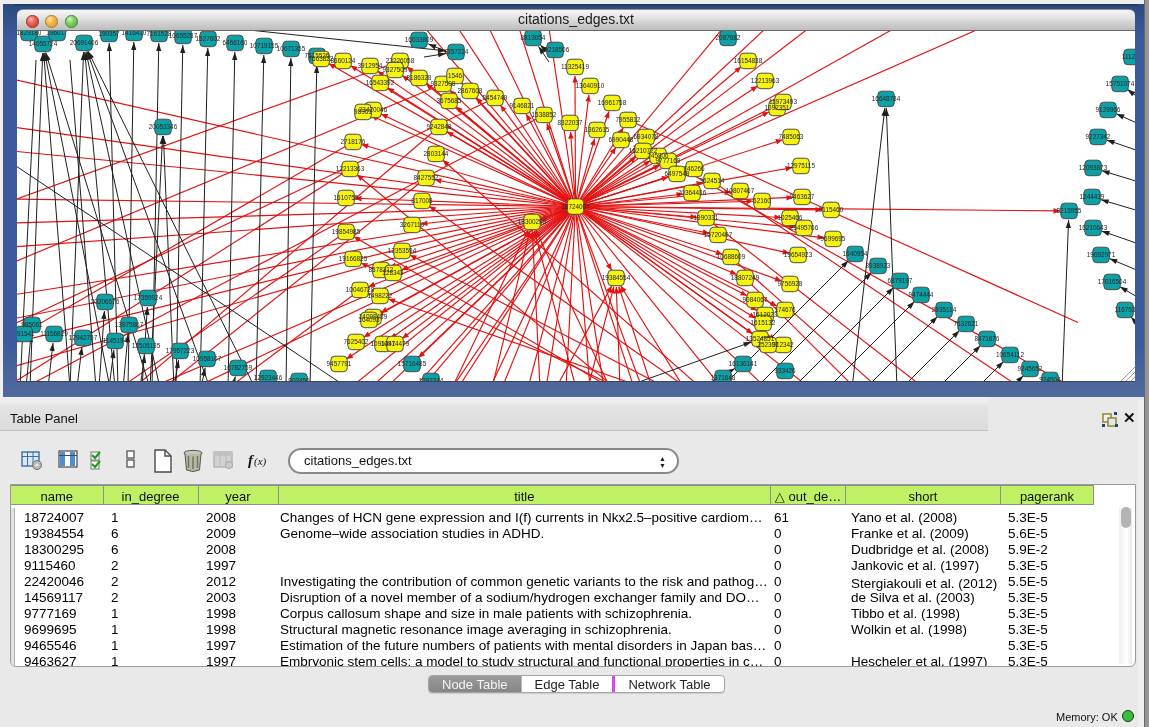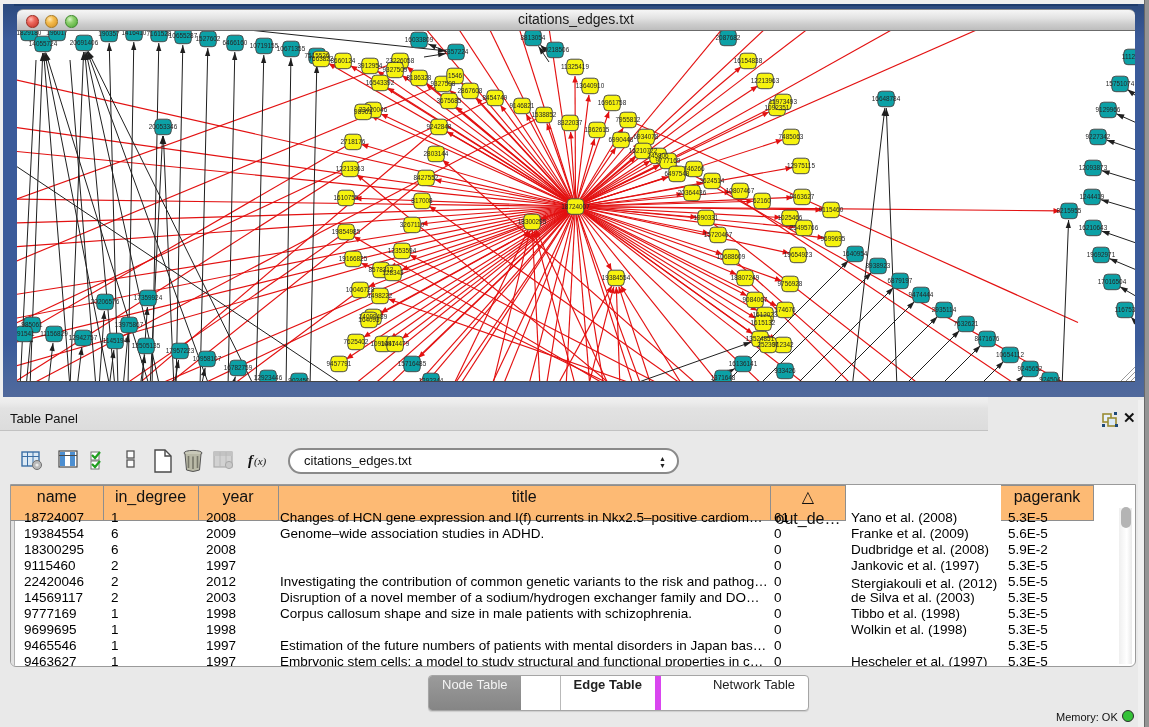--- a/index.html
+++ b/index.html
@@ -42,40 +42,40 @@
   #toolbar { left:0px; top:431px; width:1144px; height:42px; }
   #toolbar svg { position:absolute; left:20px; top:16px; }
   #combo { left:288px; top:448px; width:391px; height:26px; background:#fff;
       border:2px solid #8a8a8a; border-radius:13px; font-size:13px; color:#111;
       line-height:22px; padding-left:14px; }
   #combo .steppers { position:absolute; right:11px; top:5px; font-size:7px; line-height:7px; color:#222; }
 
   
   #tablebox { left:10px; top:484px; width:1126px; height:183px; background:#fff;
       border:1px solid #9a9a9a; border-radius:0 0 6px 6px; overflow:hidden;}
-  .hrow { position:absolute; left:0; top:0; height:36px; background:#fdba74;
+  .hrow { position:absolute; left:0; top:0; height:20px; background:#bef264;
       border-right:1px solid #8e8e8e; border-bottom:1px solid #8e8e8e; border-top:1px solid #8e8e8e;
-      font-size:16px; color:#111; text-align:center; line-height:22px; }
+      font-size:13px; color:#111; text-align:center; line-height:22px; }
   #leftgut { position:absolute; left:0; top:23px; width:4px; height:158px;
       background:#e2e2e2; border-right:1px solid #b0b0b0; }
   .drow { position:absolute; font-size:13.5px; color:#000; white-space:nowrap; }
   .c-name{ left:13px; } .c-deg{ left:100px;} .c-year{ left:195px;} .c-title{ left:269px; width:488px; overflow:hidden; text-overflow:ellipsis;}
   .c-out{ left:763px;} .c-short{ left:840px;} .c-page{ left:997px;}
   #vscroll { left:1119px; top:508px; width:13px; height:156px;
       background:linear-gradient(90deg,#efefef,#ffffff 60%,#e9e9e9); }
   #vthumb { left:1120.5px; top:507px; width:10px; height:21px; border-radius:5px;
       background:#b4b4b4; }
 
   
-  #tabs { left:428px; top:675px; height:36px; display:flex; font-size:13px;
+  #tabs { left:428px; top:675px; height:18px; display:flex; font-size:13px;
       border:1px solid #a5a5a5; border-radius:4px; overflow:hidden;
-      background:#fff; box-shadow:0 1px 1px rgba(0,0,0,0.12);gap:39px;}
+      background:#fff; box-shadow:0 1px 1px rgba(0,0,0,0.12);}
   #tabs div { padding:0 13px; line-height:18px; color:#222; }
   #tabs .sel { background:linear-gradient(180deg,#9b9b9b,#858585); color:#f4f4f4; }
-  #tabs .mid { border-left:1px solid #b9b9b9; border-right:6px solid #d946ef;font-weight:bold; }
+  #tabs .mid { border-left:1px solid #b9b9b9; border-right:3px solid #d946ef; }
 
   #memlbl { left:1056px; top:711px; font-size:11px; color:#111; }
   #memdot { left:1122px; top:710px; width:12px; height:12px; border-radius:50%;
       background:#35c238; border:1.5px solid #2c2c2c; }
 </style>
 </head>
 <body>
 <div class="abs" id="desktop">
   <div class="abs" id="bluebg"></div>
   <div class="abs" id="frametop"></div>
@@ -828,20 +828,21 @@
 </div>
 <div class="abs" id="combo">citations_edges.txt<span class="steppers">▲<br>▼</span></div>
 
 <div class="abs" id="tablebox">
     <div id="leftgut"></div>
     <div class="hrow" style="left:0px; width:92.5px;">name</div>
     <div class="hrow" style="left:92.5px; width:95px;">in_degree</div>
     <div class="hrow" style="left:187.5px; width:80px;">year</div>
     <div class="hrow" style="left:267.5px; width:492.5px;">title</div>
     <div class="hrow" style="left:760px; width:75px;">△ out_de…</div>
+    <div class="hrow" style="left:835px; width:155px;">short</div>
     <div class="hrow" style="left:990px; width:93px;">pagerank</div>
     <div class="drow c-name" style="top:25px;">18724007</div>
     <div class="drow c-deg" style="top:25px;">1</div>
     <div class="drow c-year" style="top:25px;">2008</div>
     <div class="drow c-title" style="top:25px;">Changes of HCN gene expression and I(f) currents in Nkx2.5–positive cardiomyocytes during development</div>
     <div class="drow c-out" style="top:25px;">61</div>
     <div class="drow c-short" style="top:25px;">Yano et al. (2008)</div>
     <div class="drow c-page" style="top:25px;">5.3E-5</div>
     <div class="drow c-name" style="top:41px;">19384554</div>
     <div class="drow c-deg" style="top:41px;">6</div>
@@ -879,20 +880,21 @@
     <div class="drow c-name" style="top:121px;">9777169</div>
     <div class="drow c-deg" style="top:121px;">1</div>
     <div class="drow c-year" style="top:121px;">1998</div>
     <div class="drow c-title" style="top:121px;">Corpus callosum shape and size in male patients with schizophrenia.</div>
     <div class="drow c-out" style="top:121px;">0</div>
     <div class="drow c-short" style="top:121px;">Tibbo et al. (1998)</div>
     <div class="drow c-page" style="top:121px;">5.3E-5</div>
     <div class="drow c-name" style="top:137px;">9699695</div>
     <div class="drow c-deg" style="top:137px;">1</div>
     <div class="drow c-year" style="top:137px;">1998</div>
+    <div class="drow c-title" style="top:137px;">Structural magnetic resonance image averaging in schizophrenia.</div>
     <div class="drow c-out" style="top:137px;">0</div>
     <div class="drow c-short" style="top:137px;">Wolkin et al. (1998)</div>
     <div class="drow c-page" style="top:137px;">5.3E-5</div>
     <div class="drow c-name" style="top:153px;">9465546</div>
     <div class="drow c-deg" style="top:153px;">1</div>
     <div class="drow c-year" style="top:153px;">1997</div>
     <div class="drow c-title" style="top:153px;">Estimation of the future numbers of patients with mental disorders in Japan based on national data</div>
     <div class="drow c-out" style="top:153px;">0</div>
     <div class="drow c-short" style="top:161px;margin-top:31px;">Nakamura et al. (1997)</div>
     <div class="drow c-page" style="top:153px;">5.3E-5</div>

